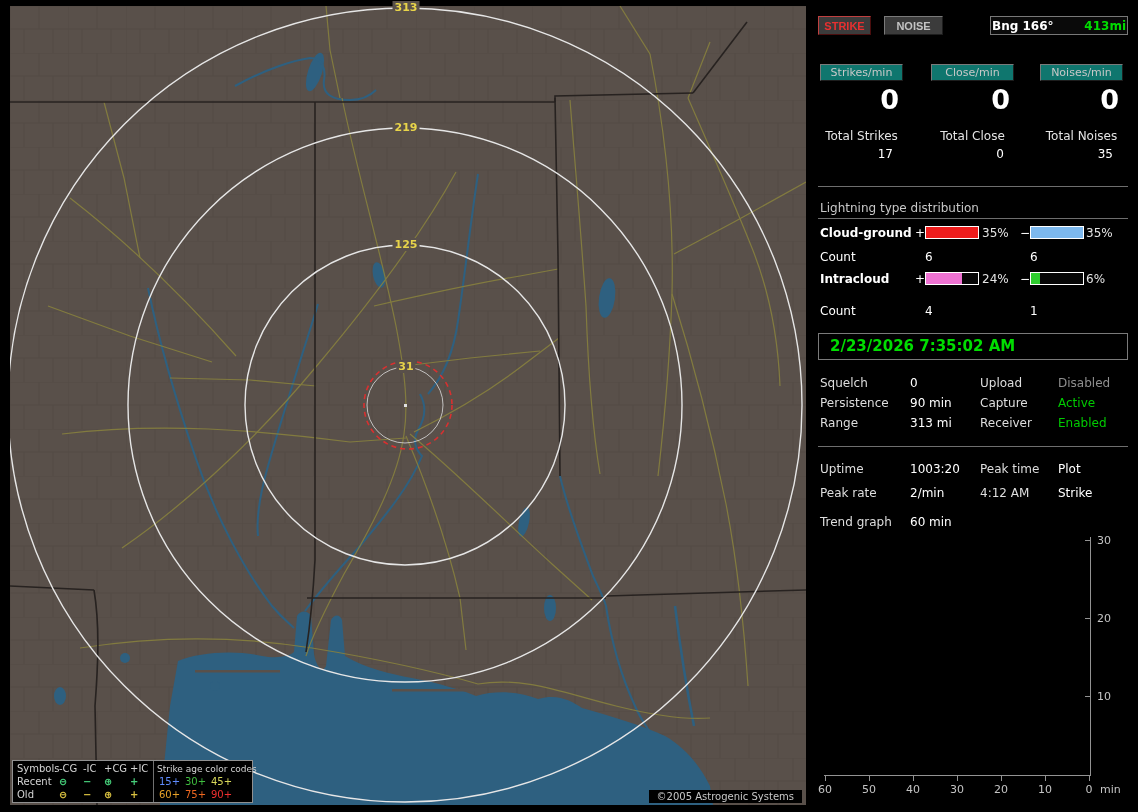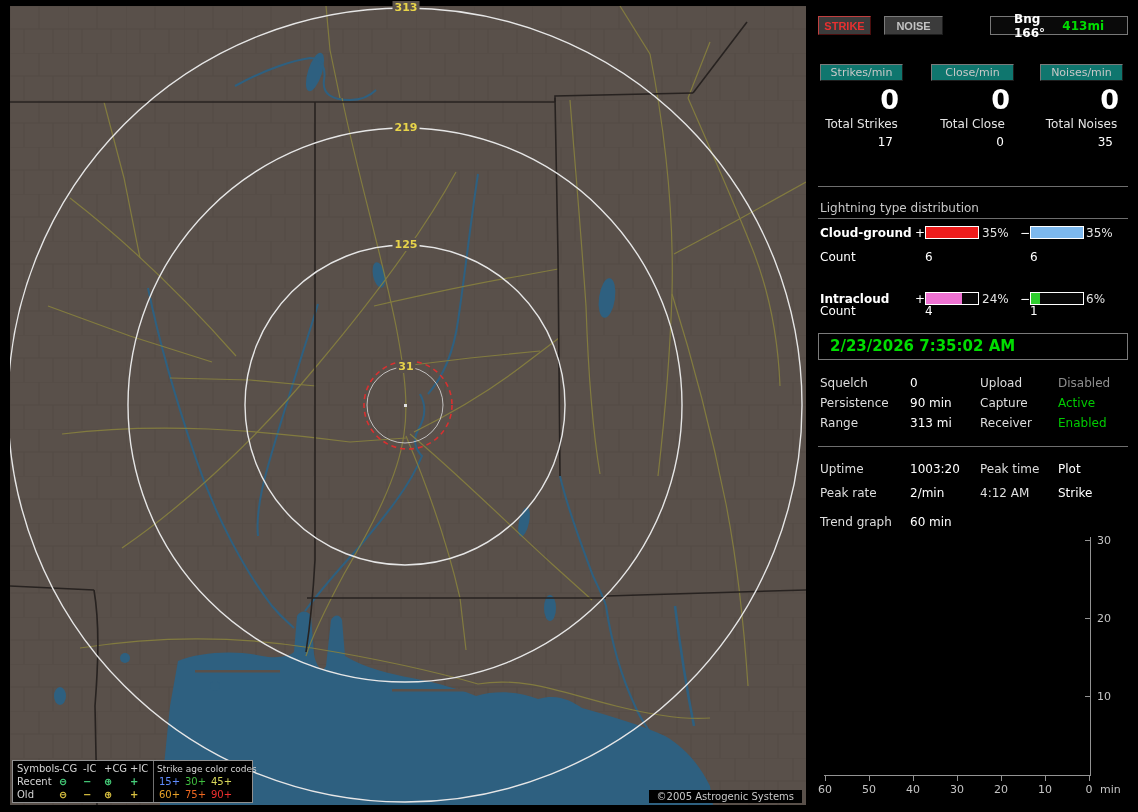--- a/index.html
+++ b/index.html
@@ -35,31 +35,31 @@
   .c60{color:#e8a228}.c75{color:#ef6820}.c90{color:#f03030}
 
   
   .sidebar{position:absolute;left:818px;top:8px;width:310px;height:797px}
   .btn{position:absolute;top:8px;height:19px;background:#3b3b3b;border:1px solid;
        font-size:11px;font-weight:bold;text-align:center;line-height:16px;cursor:pointer}
   .btn-strike{left:0;width:53px;color:#e83030;border-color:#c04040 #4a0d0d #4a0d0d #c04040}
   .btn-noise{left:66px;width:59px;color:#c4c4c4;border-color:#7a7a7a #1d1d1d #1d1d1d #7a7a7a}
   .bearing{position:absolute;left:172px;top:8px;width:138px;height:19px;background:#0a0a0a;
            border:1px solid #787878;display:flex;justify-content:space-between;align-items:center;
-           padding:0 23px;font-weight:bold;font-size:12px;color:#fff}
+           padding:0 1px;font-weight:bold;font-size:12px;color:#fff}
   .bearing .dist{color:#00dd00}
 
   .stat{position:absolute;top:56px;width:83px}
   .st0{left:2px}.st1{left:113px}.st2{left:222px}
   .rbtn{display:block;width:100%;height:17px;background:#0f766e;border:1px solid;
         border-color:#7a7a7a #1d1d1d #1d1d1d #7a7a7a;color:#c8c8c8;font-size:11px;
         line-height:14px;text-align:center;cursor:pointer;font-family:inherit}
   .big{font-size:27px;font-weight:bold;color:#fff;text-align:right;padding-right:4px;
        margin-top:2px;height:34px;line-height:34px}
-  .tlabel{font-size:12px;color:#e4e4e4;text-align:center;}
+  .tlabel{font-size:12px;color:#e4e4e4;text-align:center;margin-top:12px}
   .tval{font-size:12px;color:#fff;text-align:right;padding-right:10px;margin-top:4px}
 
   .hr{position:absolute;left:0;right:0;height:1px;background:#6e6e6e}
   .hr1{top:178px}.hr2{top:438px}
   .dist-header{position:absolute;left:0;right:0;top:193px;height:18px;color:#c8c8c8;
                border-bottom:1px solid #6e6e6e;padding-left:2px}
 
   .drow,.crow{position:absolute;left:0;right:0;height:15px}
   .drow span,.crow span{position:absolute;line-height:14px}
   .dlabel{left:2px;font-weight:bold;color:#fff}
@@ -270,21 +270,21 @@
           <i style="width: 100%; background: rgb(124, 184, 238);"></i>
         </span>
       <span class="pct p2">35%</span>
     </div>
     <div class="crow" style="top:242px">
       <span class="clabel">Count</span>
       <span class="cv1">6</span>
       <span class="cv2">6</span>
     </div>
 
-    <div class="drow" style="top:284px">
+    <div class="drow" style="top:264px">
       <span class="dlabel">Intracloud</span>
       <span class="sgn1">+</span>
       <span class="bar b1">
           <i style="width: 69%; background: rgb(238, 114, 210);"></i>
         </span>
       <span class="pct p1">24%</span>
       <span class="sgn2">−</span>
       <span class="bar b2">
           <i style="width: 17%; background: rgb(46, 204, 46);"></i>
         </span>

